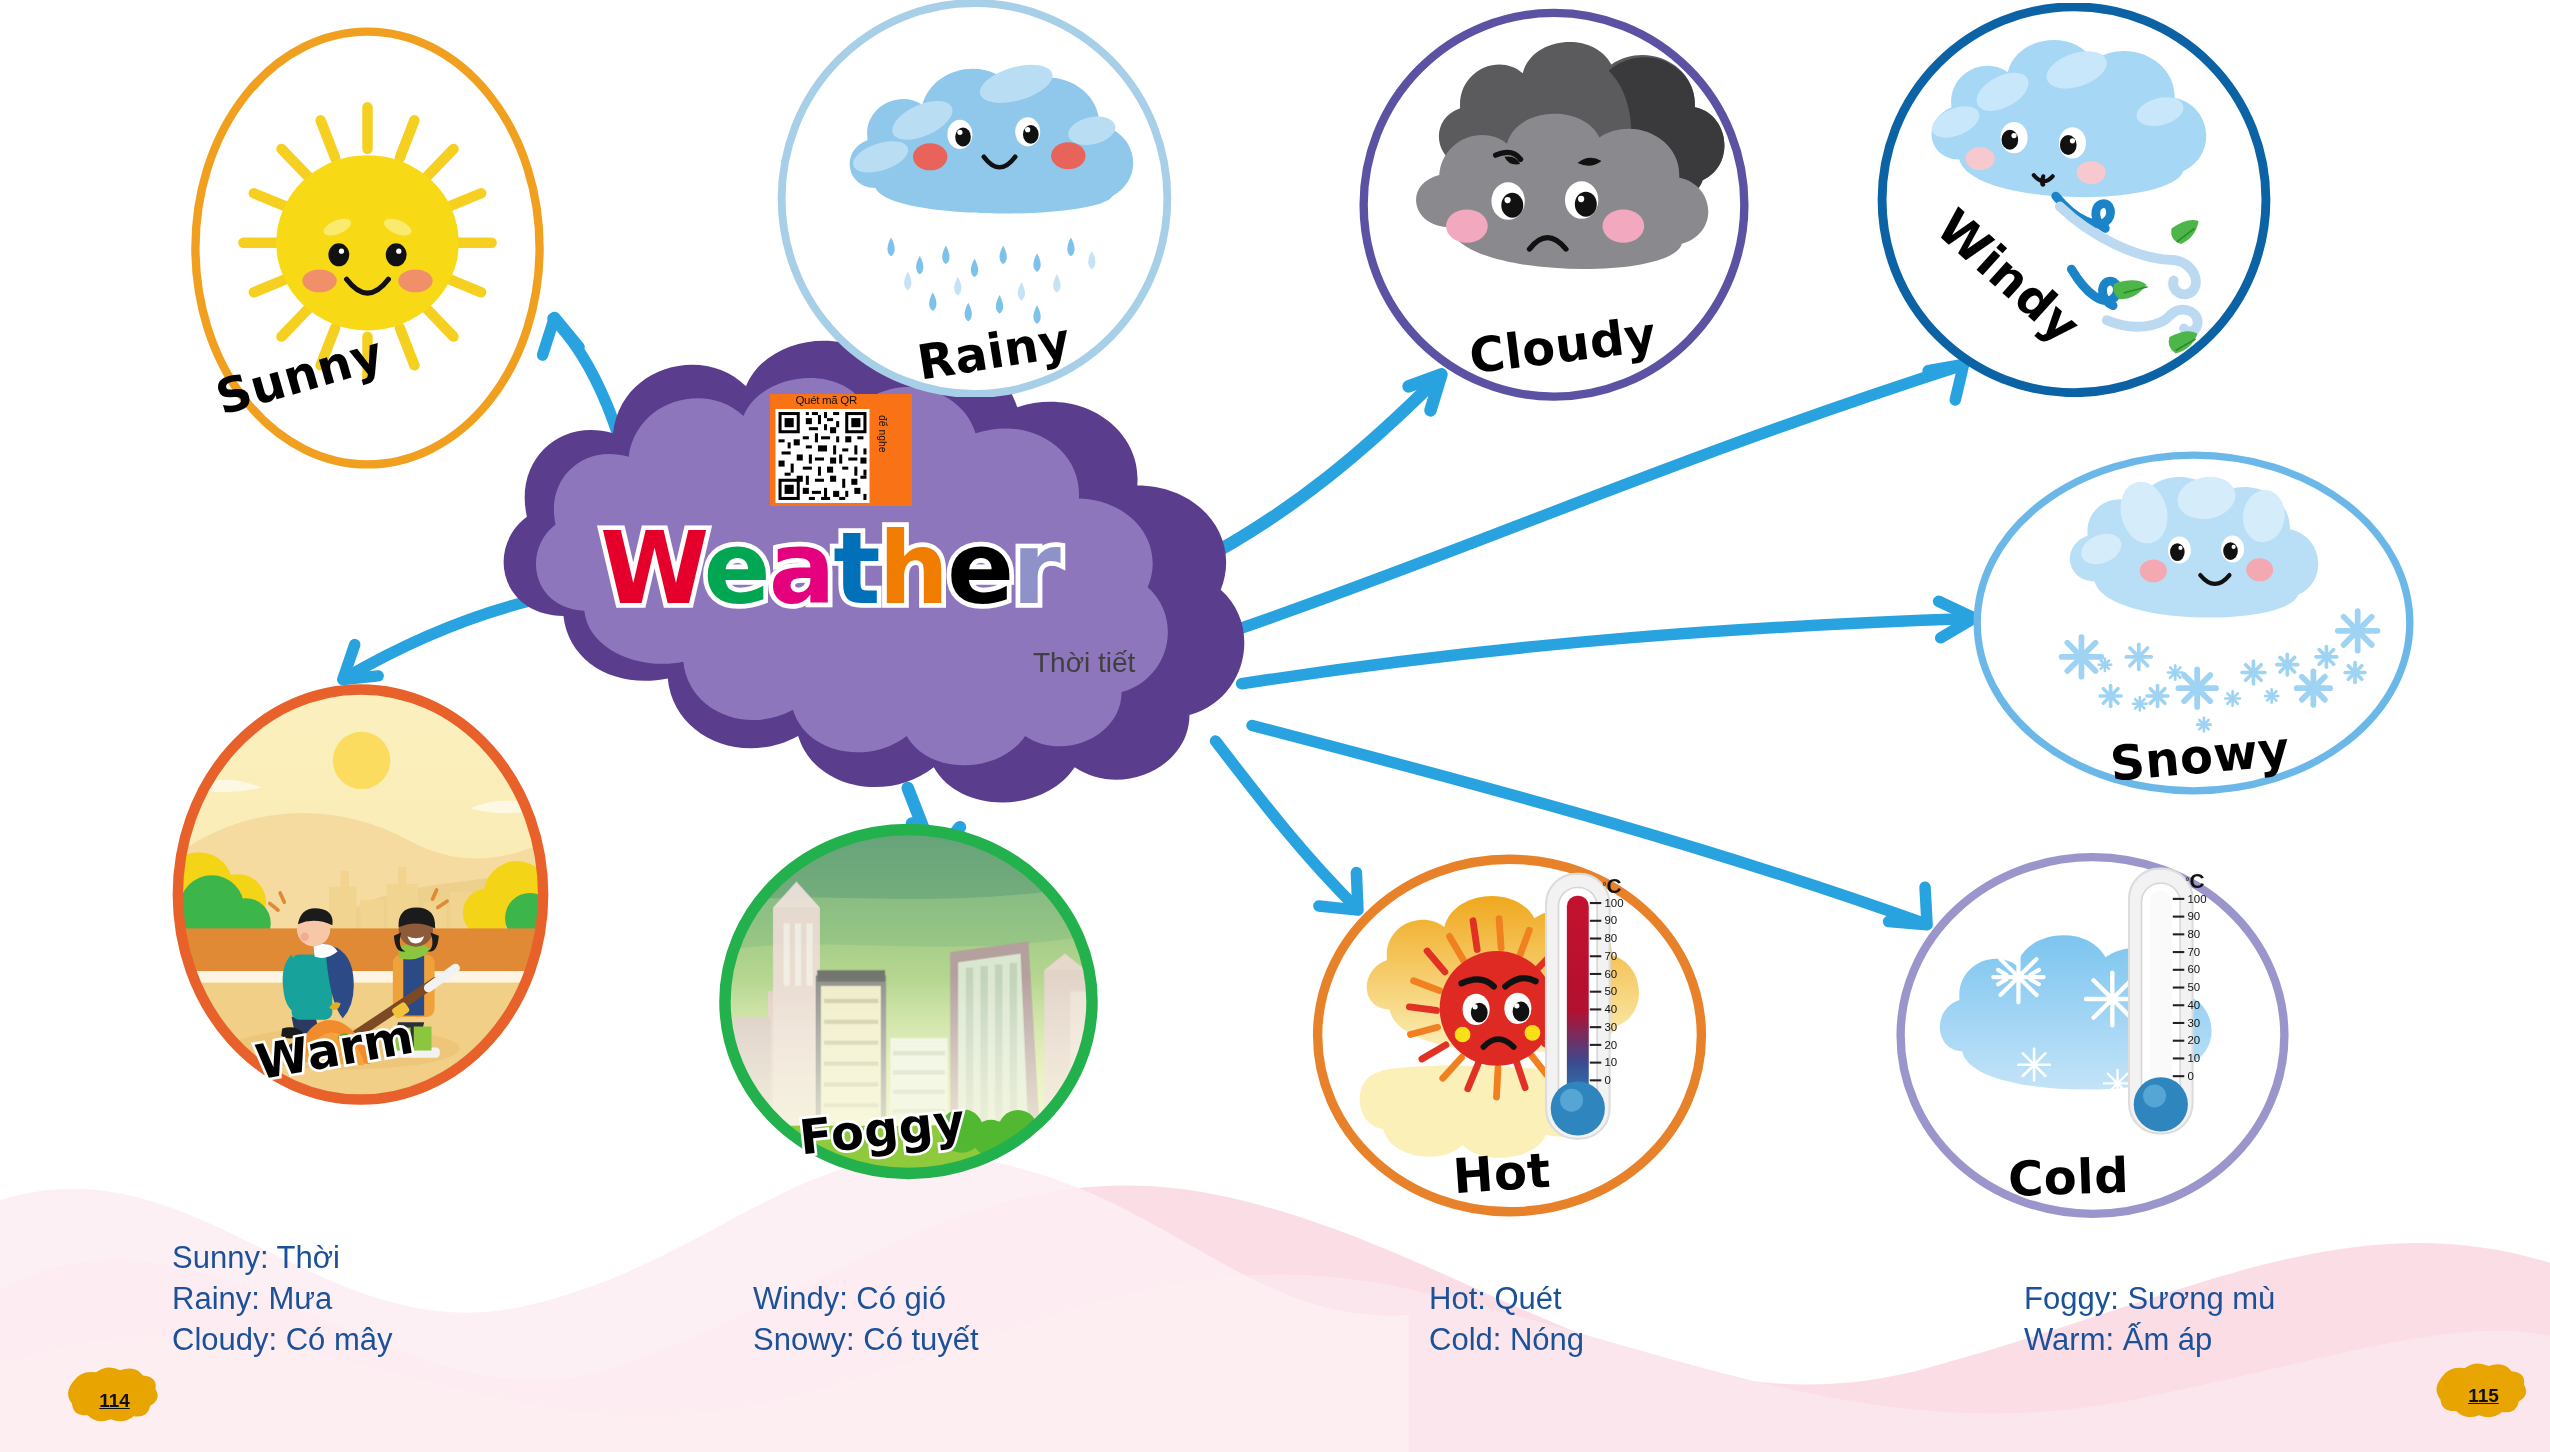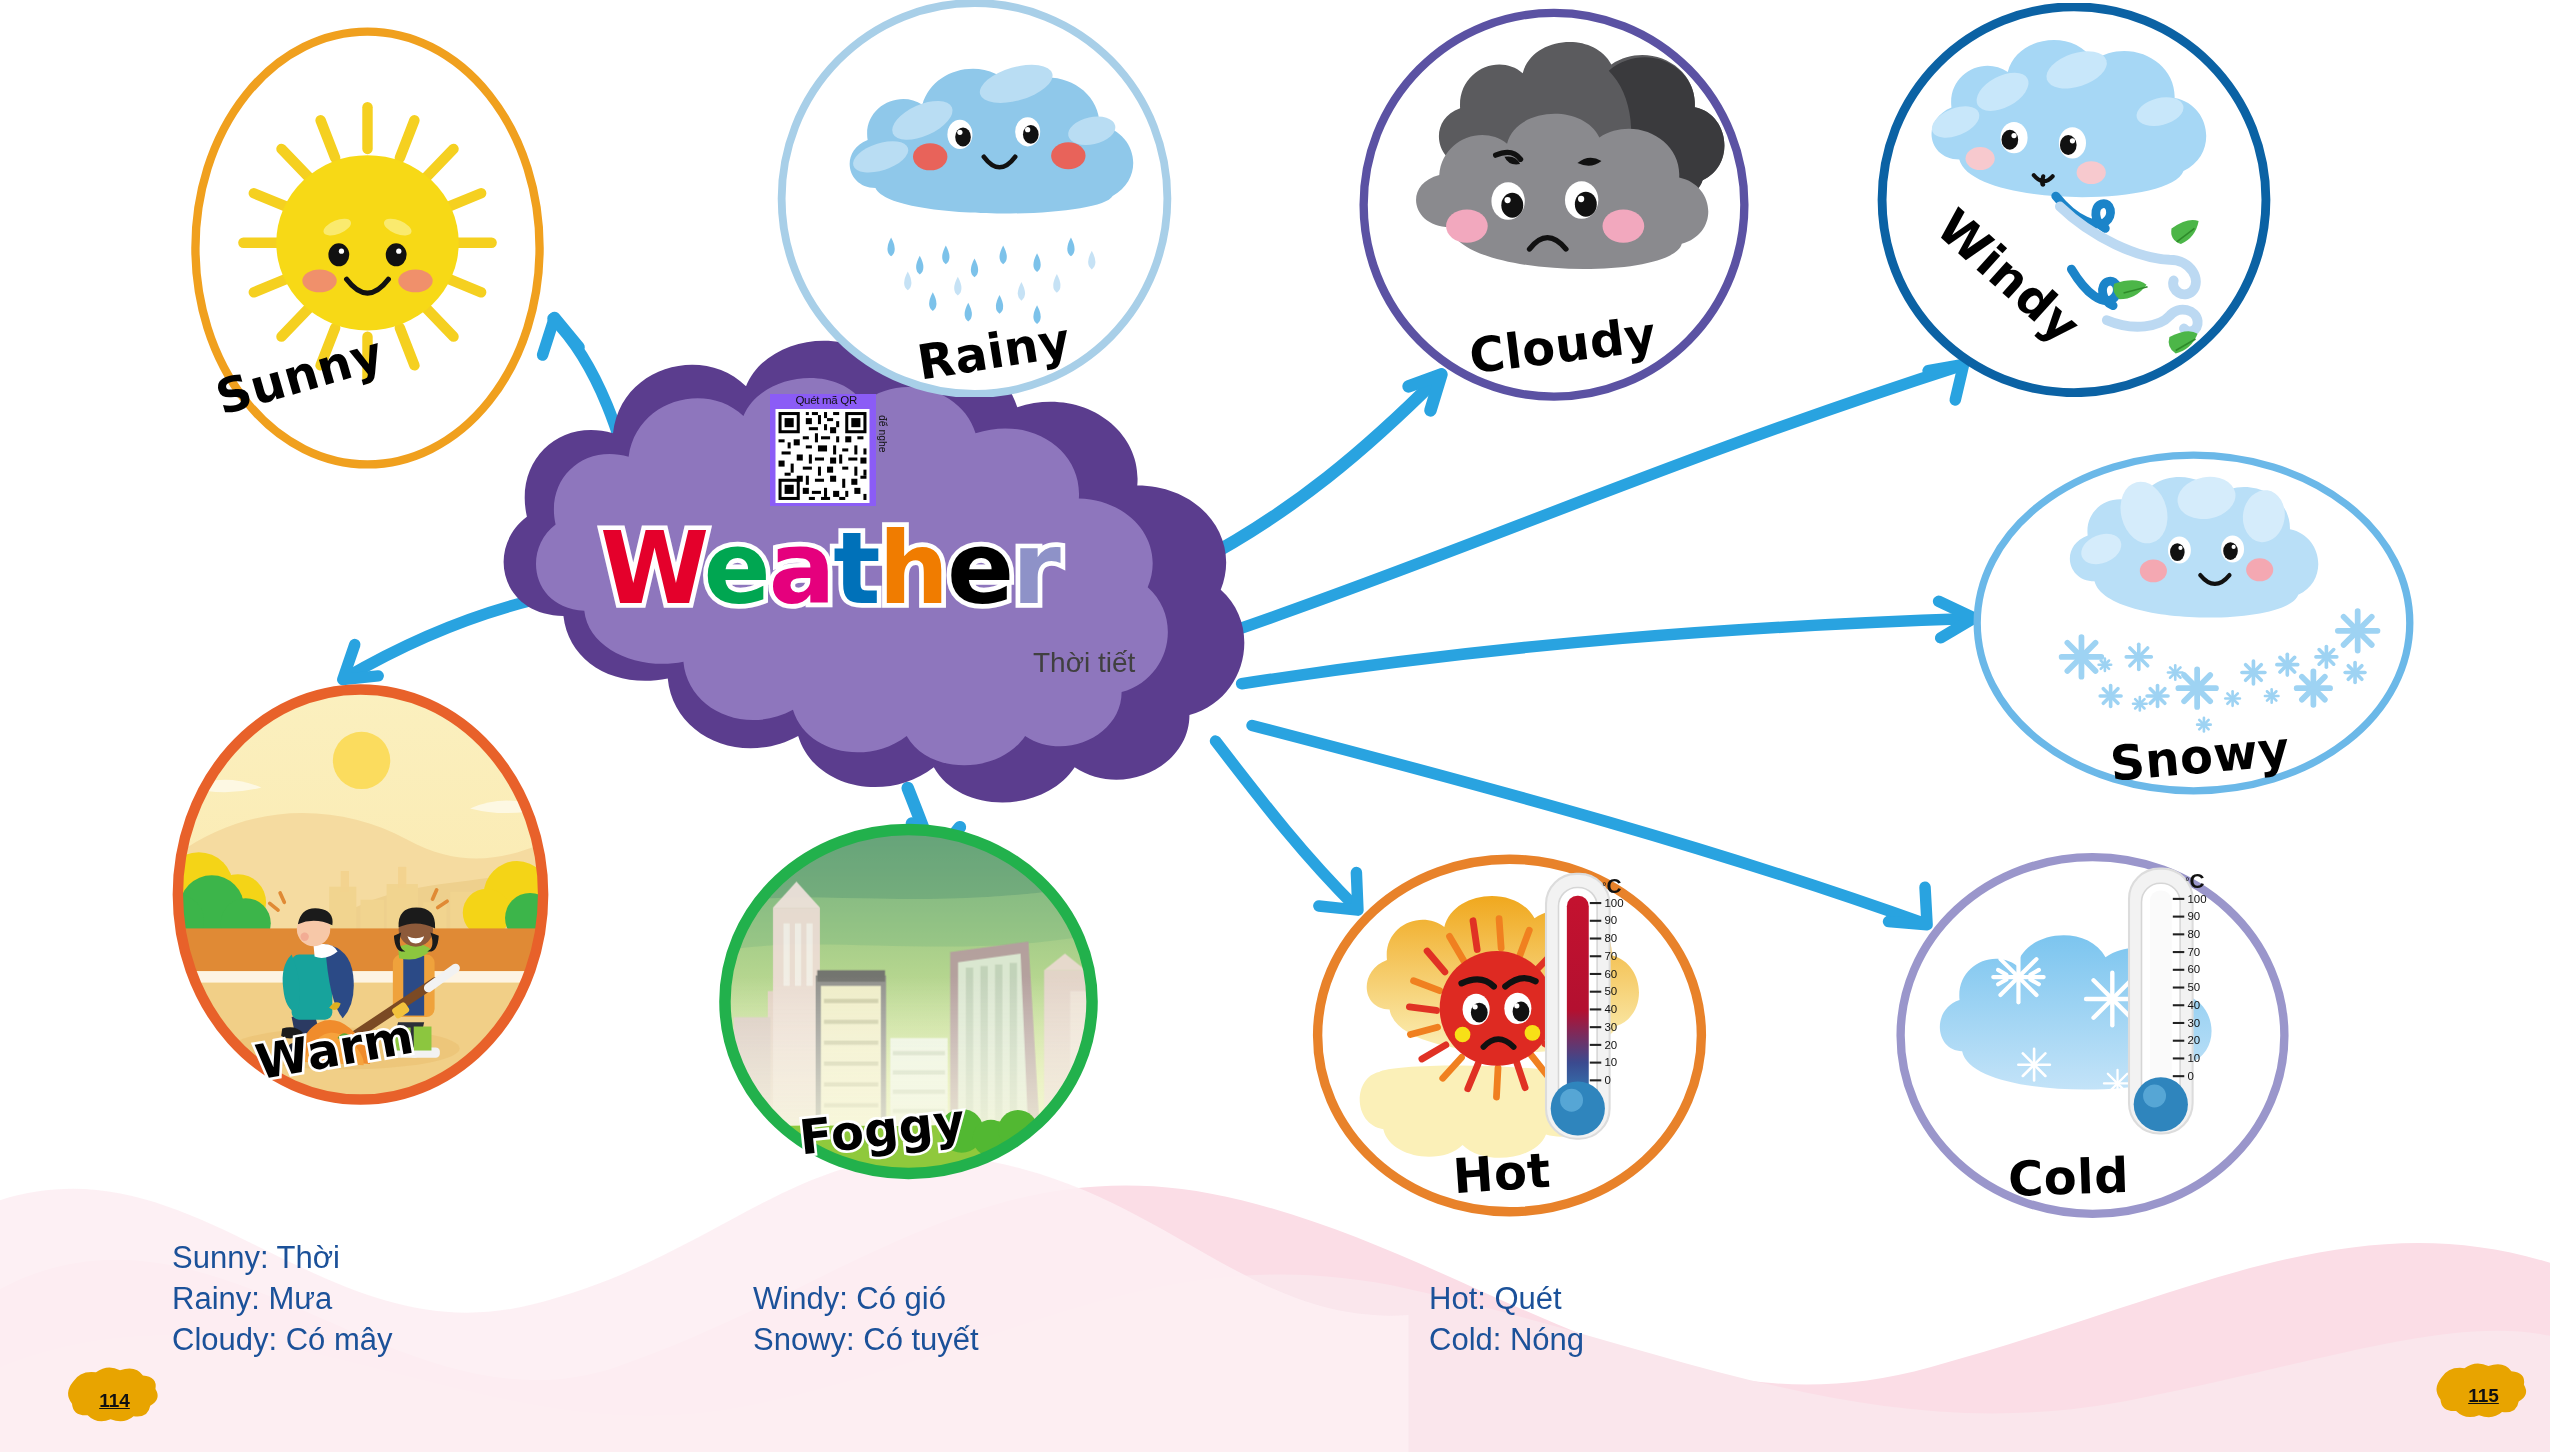--- a/index.html
+++ b/index.html
@@ -95,21 +95,21 @@
     <div id="title-letters" style="font-family:'DejaVu Sans',sans-serif;font-weight:700;
         font-size:99px;line-height:1;letter-spacing:-2.1px;
         -webkit-text-stroke:9.4px #ffffff;paint-order:stroke fill;"><span style="color: rgb(255, 255, 255);">W</span><span style="color: rgb(255, 255, 255);">e</span><span style="color: rgb(255, 255, 255);">a</span><span style="color: rgb(255, 255, 255);">t</span><span style="color: rgb(255, 255, 255);">h</span><span style="color: rgb(255, 255, 255);">e</span><span style="color: rgb(255, 255, 255);">r</span></div>
     <div id="title-letters-fg" style="position:absolute;left:0;top:0;
         font-family:'DejaVu Sans',sans-serif;font-weight:700;
         font-size:99px;line-height:1;letter-spacing:-2.1px;"><span style="color: rgb(228, 0, 43);">W</span><span style="color: rgb(0, 166, 81);">e</span><span style="color: rgb(229, 0, 125);">a</span><span style="color: rgb(0, 113, 185);">t</span><span style="color: rgb(240, 124, 0);">h</span><span>e</span><span style="color: rgb(142, 146, 200);">r</span></div>
   </div>
   <div style="position:absolute;left:1033px;top:647px;font-family:'Liberation Sans',sans-serif;
               font-size:28px;color:#404040;">Thời tiết</div>
 
-  <div class="qr-wrap" style="left:770px;top:394px;width:106px;height:112px;background:#8b5cf6;">
+  <div class="qr-wrap" style="left:770px;top:394px;width:142px;height:112px;background:#f97316;">
     <div class="qr-cap" style="position:absolute;left:4.2px;top:0;width:104px;">Quét mã QR</div>
     <svg style="position:absolute;left:4.2px;top:14.6px;" width="97" height="94" viewBox="0 0 31 31">
       <rect width="31" height="31" fill="#fff"></rect>
       <g fill="#000">
         <rect x="1" y="1" width="7" height="7"></rect>
           <rect x="2" y="2" width="5" height="5" fill="#fff"></rect>
         <rect x="3" y="3" width="3" height="3"></rect>
         <rect x="23" y="1" width="7" height="7"></rect>
           <rect x="24" y="2" width="5" height="5" fill="#fff"></rect>
         <rect x="25" y="3" width="3" height="3"></rect>
@@ -851,20 +851,24 @@
     <div>Cloudy: Có mây</div>
   </div>
   <div class="legend-col" style="left:753px;top:1278px;">
     <div>Windy: Có gió</div>
     <div>Snowy: Có tuyết</div>
   </div>
   <div class="legend-col" style="left:1429px;top:1278px;">
     <div>Hot: Quét</div>
     <div>Cold: Nóng</div>
   </div>
+  <div class="legend-col" style="left:2024px;top:1278px;">
+    <div>Foggy: Sương mù</div>
+    <div>Warm: Ấm áp</div>
+  </div>
 
   <svg class="layer" viewBox="0 0 4888 2784">
     <path d="M140,2648 q14,-22 44,-18 q22,-16 46,-4 q30,-10 44,10 q28,2 24,26 q12,20 -10,32
          q-4,24 -32,20 q-18,16 -44,6 q-26,10 -44,-8 q-28,2 -30,-22 q-16,-20 2,-42 Z" fill="#e8a400"></path>
     <path d="M4680,2640 q14,-22 44,-18 q22,-16 46,-4 q30,-10 44,10 q28,2 24,26 q12,20 -10,32
          q-4,24 -32,20 q-18,16 -44,6 q-26,10 -44,-8 q-28,2 -30,-22 q-16,-20 2,-42 Z" fill="#e8a400"></path>
   </svg>
   <div class="pagenum" style="left:73px;top:1382px;width:83px;height:37px;">114</div>
   <div class="pagenum" style="left:2442px;top:1377px;width:83px;height:37px;">115</div>
 

